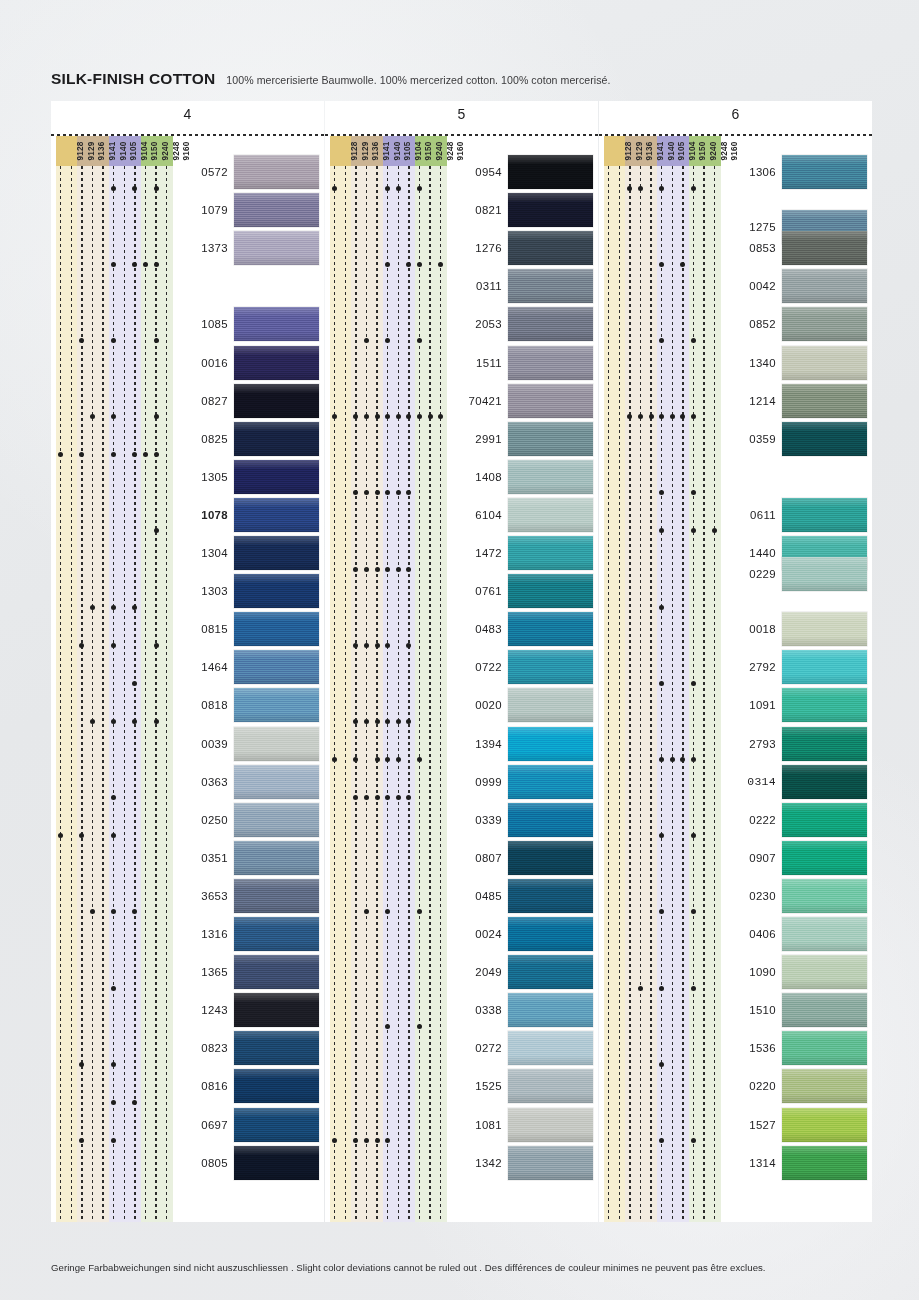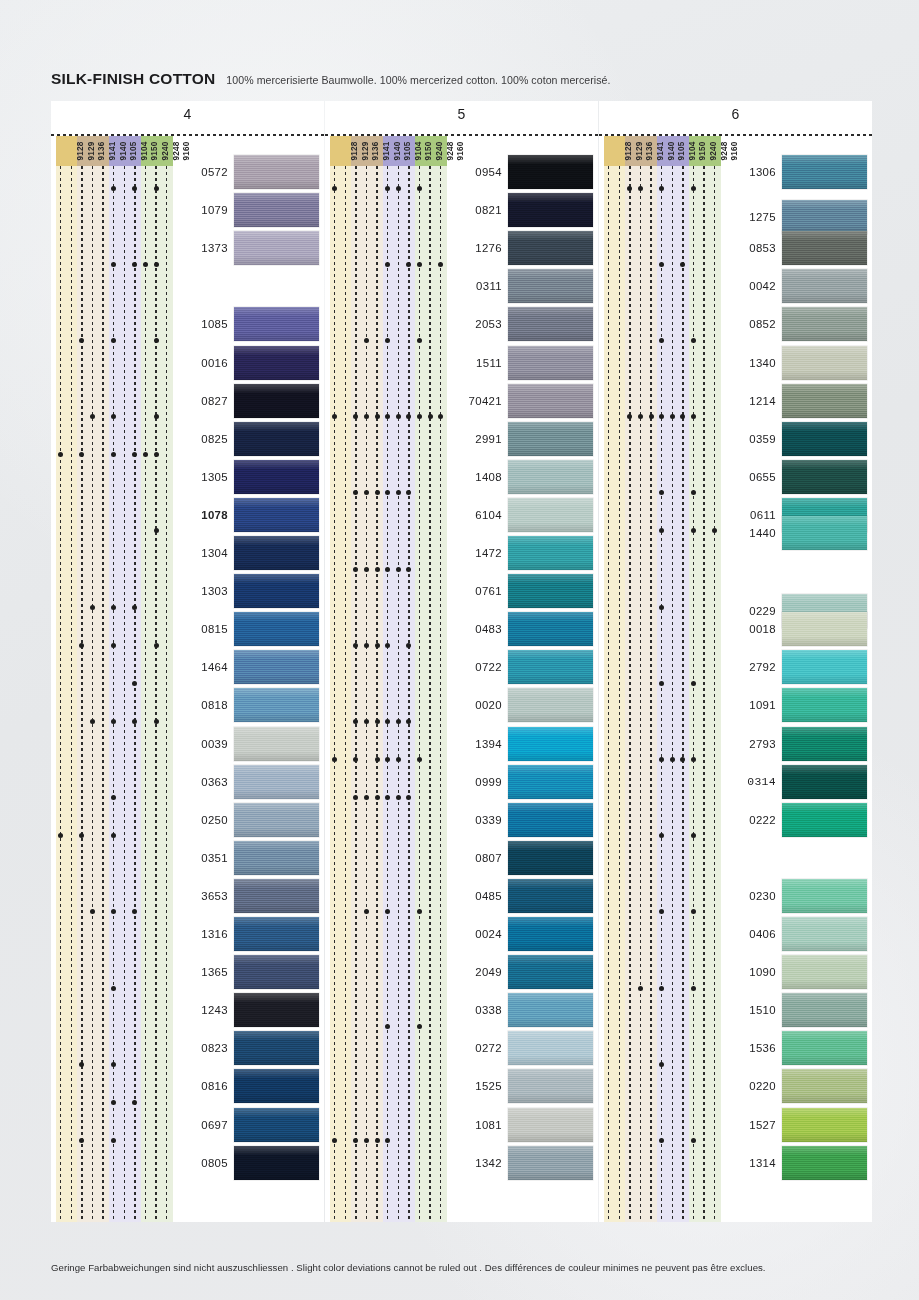--- a/index.html
+++ b/index.html
@@ -722,21 +722,21 @@
           <div class="dot" style="left: 86px; top: 1002.05px;"></div>
         </div>
         <div class="rows">
           <div class="row" style="top: 0px;">
             <div class="code">1306</div>
             <div class="swatch" style="background: rgb(63, 125, 150);">
               <div class="sheen"></div>
               <div class="gloss"></div>
             </div>
           </div>
-          <div class="row" style="top: 45px; text-align: center;">
+          <div class="row" style="top: 55px; text-align: center;">
             <div class="code">1275</div>
             <div class="swatch" style="background: rgb(91, 127, 151);">
               <div class="sheen"></div>
               <div class="gloss"></div>
             </div>
           </div>
           <div class="row" style="top: 76.2px;">
             <div class="code">0853</div>
             <div class="swatch" style="background: rgb(94, 100, 94);">
               <div class="sheen"></div>
@@ -771,42 +771,35 @@
               <div class="gloss"></div>
             </div>
           </div>
           <div class="row" style="top: 266.7px;">
             <div class="code">0359</div>
             <div class="swatch" style="background: rgb(13, 74, 78);">
               <div class="sheen"></div>
               <div class="gloss"></div>
             </div>
           </div>
-          <div class="row" style="top: 304.8px;">
-            <div class="code">0655</div>
-            <div class="swatch" style="background: rgb(29, 74, 67);">
-              <div class="sheen"></div>
-              <div class="gloss"></div>
-            </div>
-          </div>
           <div class="row" style="top: 342.9px;">
             <div class="code">0611</div>
             <div class="swatch" style="background: rgb(42, 155, 146);">
               <div class="sheen"></div>
               <div class="gloss"></div>
             </div>
           </div>
-          <div class="row" style="top: 361px; padding-left: 31px;">
+          <div class="row" style="top: 381px; padding-left: 31px;">
             <div class="code">1440</div>
             <div class="swatch" style="background: rgb(70, 176, 164);">
               <div class="sheen"></div>
               <div class="gloss"></div>
             </div>
           </div>
-          <div class="row" style="top: 439px; padding-left: 29px;">
+          <div class="row" style="top: 402px; padding-left: 29px;">
             <div class="code">0229</div>
             <div class="swatch" style="background: rgb(159, 196, 187);">
               <div class="sheen"></div>
               <div class="gloss"></div>
             </div>
           </div>
           <div class="row" style="top: 457.2px;">
             <div class="code">0018</div>
             <div class="swatch" style="background: rgb(203, 211, 189);">
               <div class="sheen"></div>
@@ -841,20 +834,27 @@
               <div class="gloss"></div>
             </div>
           </div>
           <div class="row" style="top: 647.7px;">
             <div class="code">0222</div>
             <div class="swatch" style="background: rgb(17, 160, 119);">
               <div class="sheen"></div>
               <div class="gloss"></div>
             </div>
           </div>
+          <div class="row" style="top: 685.8px;">
+            <div class="code">0907</div>
+            <div class="swatch" style="background: rgb(16, 162, 120);">
+              <div class="sheen"></div>
+              <div class="gloss"></div>
+            </div>
+          </div>
           <div class="row" style="top: 723.9px;">
             <div class="code">0230</div>
             <div class="swatch" style="background: rgb(110, 197, 163);">
               <div class="sheen"></div>
               <div class="gloss"></div>
             </div>
           </div>
           <div class="row" style="top: 762px;">
             <div class="code">0406</div>
             <div class="swatch" style="background: rgb(163, 203, 187);">

